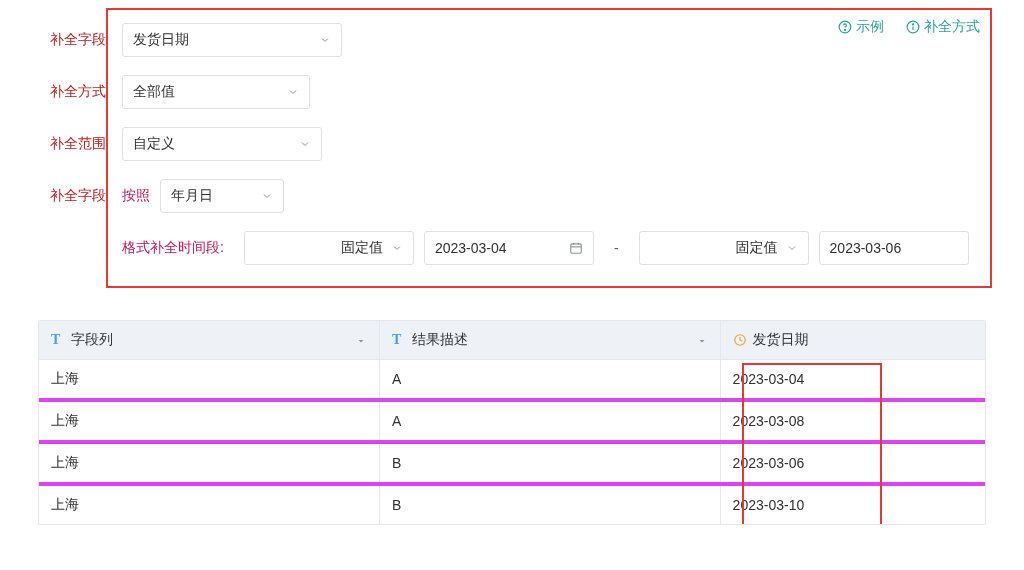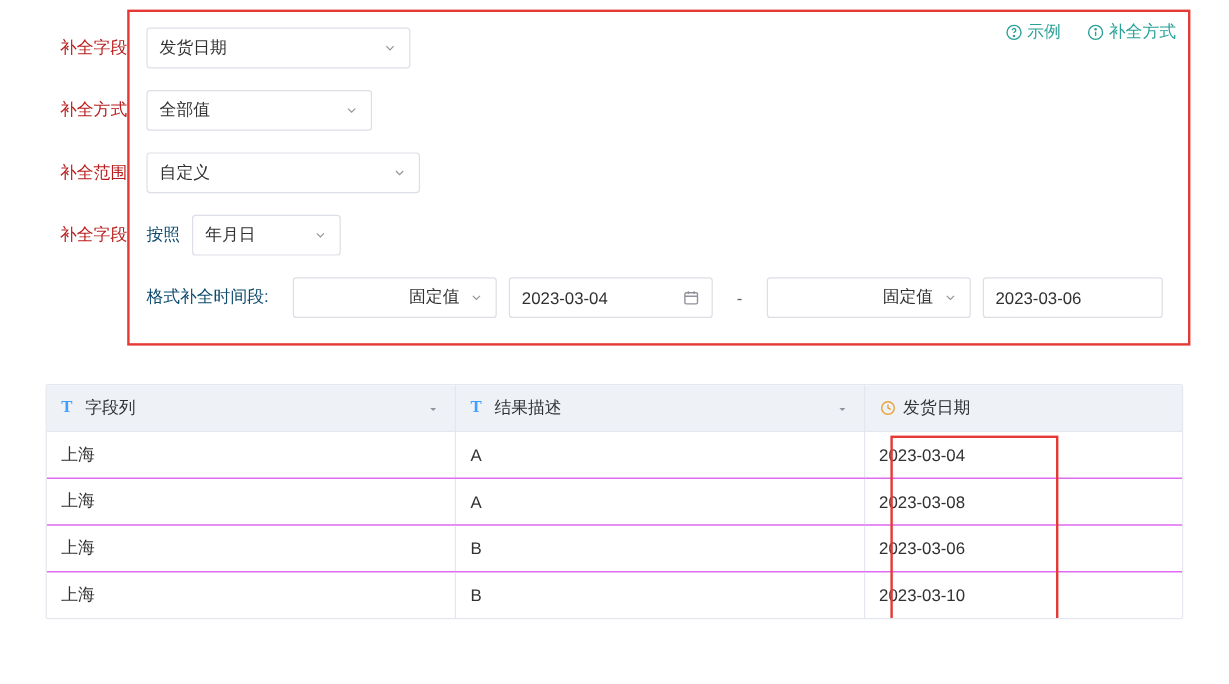--- a/index.html
+++ b/index.html
@@ -47,21 +47,21 @@
     padding: 0 10px;
     cursor: pointer;
     min-width: 180px;
     color: #303133;
   }
   .select.small { min-width: 140px; text-align: right; }
   .select.tiny { min-width: 120px; }
   .select .txt { flex: 1; }
   .chev { width: 12px; height: 12px; margin-left: 8px; flex: none; }
   .chev svg { display: block; }
-  .inline-label { color: #0c4a6e; margin-right: 10px; }
+  .inline-label { color: #be185d; margin-right: 10px; }
   .top-links {
     position: absolute;
     top: 8px;
     right: 10px;
     display: flex;
     gap: 22px;
     align-items: center;
   }
   .link {
     color: #2aa198;
@@ -116,21 +116,21 @@
     text-align: left;
     font-weight: 500;
     color: #303133;
     padding: 10px 12px;
     border-bottom: 1px solid #e4e7ed;
     font-size: 14px;
   }
   thead th:not(:last-child) { border-right: 1px solid #e4e7ed; }
   tbody td {
     padding: 10px 12px;
-    border-bottom: 1px solid #d946ef;
+    border-bottom: 4px solid #d946ef;
     color: #303133;
   }
   tbody td:not(:last-child) { border-right: 1px solid #e4e7ed; }
   tbody tr:last-child td { border-bottom: none; }
   .th-inner { display: flex; align-items: center; justify-content: space-between; }
   .th-left { display: flex; align-items: center; gap: 6px; }
   .icn { width: 14px; height: 14px; display: inline-block; }
   .icn-t { color: #409eff; font-weight: 700; font-family: Georgia, serif; font-size: 14px; line-height:1; }
   .icn-clock svg { display:block; }
   .drop { width: 12px; height: 12px; color: #909399; }
@@ -194,21 +194,21 @@
         <span class="chev">
             <svg viewBox="0 0 24 24" width="12" height="12" fill="none" stroke="#909399" stroke-width="2">
               <polyline points="6 9 12 15 18 9"></polyline>
             </svg>
           </span>
       </div>
     </div>
 
     <div class="form-row">
       <span class="label-out">补全范围</span>
-      <div class="select" style="width:228px">
+      <div class="select" style="width:200px">
         <span class="txt">自定义</span>
         <span class="chev">
             <svg viewBox="0 0 24 24" width="12" height="12" fill="none" stroke="#909399" stroke-width="2">
               <polyline points="6 9 12 15 18 9"></polyline>
             </svg>
           </span>
       </div>
     </div>
 
     <div class="form-row">

